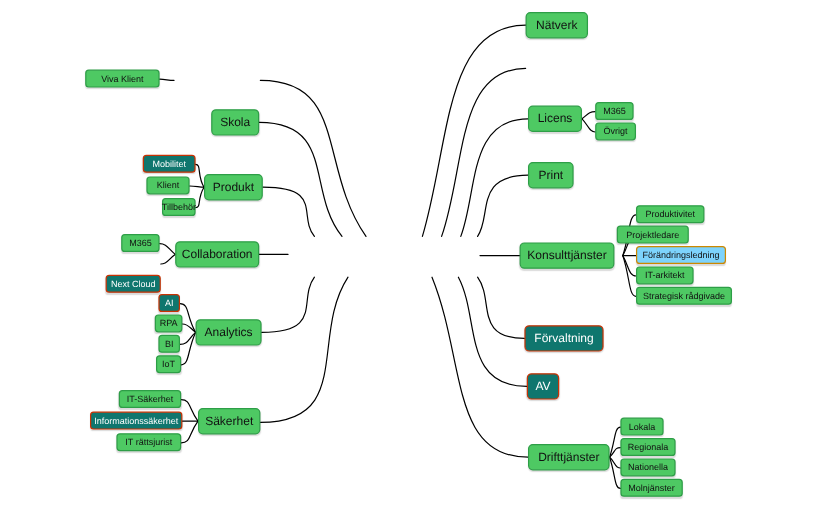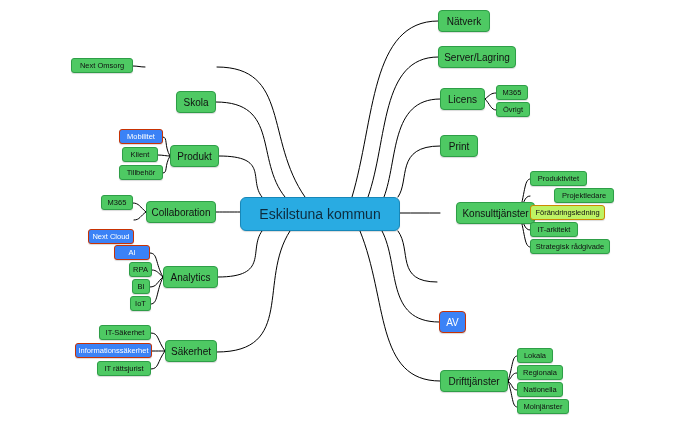--- a/index.html
+++ b/index.html
@@ -12,22 +12,22 @@
   .node{
     position:absolute;box-sizing:border-box;z-index:1;
     display:flex;align-items:center;justify-content:center;
     border-radius:4px;border:1px solid rgba(0,0,0,.35);
     white-space:nowrap;cursor:pointer;
     box-shadow:0 1px 1px rgba(0,0,0,.15);
   }
   .main{height:22px;font-size:10px;}
   .child{height:15px;font-size:7.5px;border-radius:3px;}
   .green{background:#4ec963;border-color:#2e9e47;color:#111;}
-  .orange{background:#3b82f6;border-color:#c83203;color:#fff;}
-  .amber{background:#bef264;border-color:#cc8800;color:#111;}
+  .orange{background:#0f766e;border-color:#c83203;color:#fff;}
+  .amber{background:#7dd3fc;border-color:#cc8800;color:#111;}
   .central{background:#29abe2;border-color:#1787b8;color:#0d2b3d;font-size:14px;border-radius:6px;}
 </style>
 </head>
 <body>
 
 <div class="canvas">
 
   <svg class="edges" viewBox="0 0 681 422" width="681" height="422">
 
     <path d="M305,197 C265,140 290,67 217,67"></path>
@@ -66,54 +66,53 @@
     <path d="M519,213 C524,204 524,196 530,196"></path>
     <path d="M519,213 C524,213 526,213 530,213"></path>
     <path d="M519,213 C524,222 524,230 530,230"></path>
     <path d="M519,213 C525,231 524,247 530,247"></path>
     <path d="M508,381 C513,366 512,356 517,356"></path>
     <path d="M508,381 C513,376 512,373 517,373"></path>
     <path d="M508,381 C513,385 512,390 517,390"></path>
     <path d="M508,381 C513,396 512,407 517,407"></path>
   </svg>
 
-  <div class="node central" style="left:240px;top:197px;width:160px;height:34px">Eskilstuna kommun</div>
 
   <div class="node main green" style="right:465px;top:91px;width:40px">Skola</div>
   <div class="node main green" style="right:462px;top:145px;width:49px">Produkt</div>
   <div class="node main green" style="right:463px;top:266px;width:55px">Analytics</div>
   <div class="node main green" style="right:465px;top:201px;width:70px">Collaboration</div>
   <div class="node main green" style="right:464px;top:340px;width:52px">Säkerhet</div>
 
-  <div class="node child green" style="right:548px;top:58px;width:62px">Next Omsorg</div>
+  <div class="node child green" style="right:548px;top:58px;width:62px">Viva Klient</div>
   <div class="node child orange" style="right:518px;top:129px;width:44px">Mobilitet</div>
   <div class="node child green" style="right:523px;top:147px;width:36px">Klient</div>
-  <div class="node child green" style="right:518px;top:165px;width:44px">Tillbehör</div>
+  <div class="node child green" style="right:518px;top:165px;width:28px">Tillbehör</div>
   <div class="node child green" style="right:548px;top:195px;width:32px">M365</div>
   <div class="node child orange" style="right:547px;top:229px;width:46px">Next Cloud</div>
-  <div class="node child orange" style="right:531px;top:245px;width:36px">AI</div>
+  <div class="node child orange" style="right:531px;top:245px;width:18px">AI</div>
   <div class="node child green" style="right:529px;top:262px;width:23px">RPA</div>
   <div class="node child green" style="right:531px;top:279px;width:18px">BI</div>
   <div class="node child green" style="right:530px;top:296px;width:21px">IoT</div>
   <div class="node child green" style="right:530px;top:325px;width:52px">IT-Säkerhet</div>
   <div class="node child orange" style="right:529px;top:343px;width:77px">Informationssäkerhet</div>
   <div class="node child green" style="right:530px;top:361px;width:54px">IT rättsjurist</div>
 
   <div class="node main green" style="left:438px;top:10px;width:52px">Nätverk</div>
-  <div class="node main green" style="left:438px;top:46px;width:78px">Server/Lagring</div>
   <div class="node main green" style="left:440px;top:88px;width:45px">Licens</div>
   <div class="node main green" style="left:440px;top:135px;width:38px">Print</div>
-  <div class="node main green" style="left:456px;top:202px;width:79px">Konsulttjänster</div>
+  <div class="node main green" style="left:433px;top:202px;width:79px">Konsulttjänster</div>
+  <div class="node main orange" style="left:437px;top:271px;width:66px">Förvaltning</div>
   <div class="node main orange" style="left:439px;top:311px;width:27px">AV</div>
   <div class="node main green" style="left:440px;top:370px;width:68px">Drifttjänster</div>
 
   <div class="node child green" style="left:496px;top:85px;width:32px">M365</div>
   <div class="node child green" style="left:496px;top:102px;width:34px">Övrigt</div>
   <div class="node child green" style="left:530px;top:171px;width:57px">Produktivitet</div>
-  <div class="node child green" style="left:554px;top:188px;width:60px">Projektledare</div>
+  <div class="node child green" style="left:514px;top:188px;width:60px">Projektledare</div>
   <div class="node child amber" style="left:530px;top:205px;width:75px">Förändringsledning</div>
   <div class="node child green" style="left:530px;top:222px;width:48px">IT-arkitekt</div>
   <div class="node child green" style="left:530px;top:239px;width:80px">Strategisk rådgivade</div>
   <div class="node child green" style="left:517px;top:348px;width:36px">Lokala</div>
   <div class="node child green" style="left:517px;top:365px;width:46px">Regionala</div>
   <div class="node child green" style="left:517px;top:382px;width:46px">Nationella</div>
   <div class="node child green" style="left:517px;top:399px;width:52px">Molnjänster</div>
 
 </div>
 

